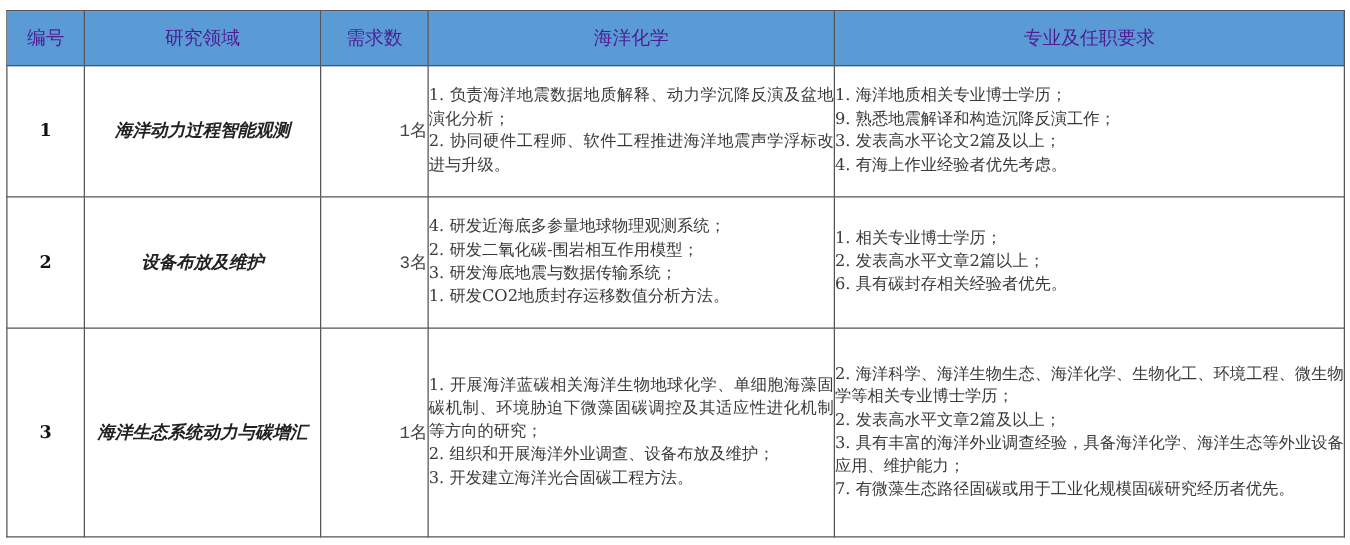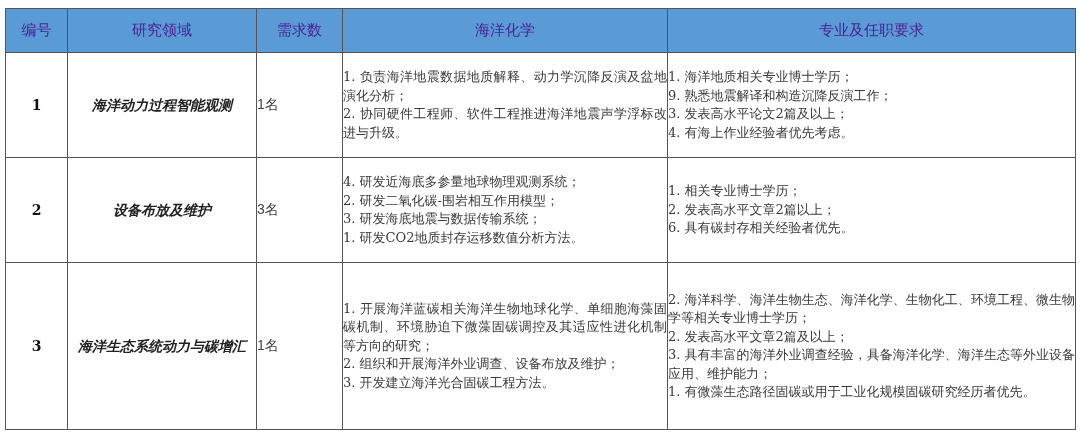--- a/index.html
+++ b/index.html
@@ -48,23 +48,23 @@
       vertical-align: middle;
       font-family: "DejaVu Serif", serif;
       font-weight: bold;
       font-size: 14px;
       color: #222;
       line-height: 19px;
       padding: 0 20px;
       font-style: italic;
     }
     td.count {
-      text-align: left;
+      text-align: right;
       vertical-align: middle;
-      font-family: Liberation Sans, sans-serif;
+      font-family: Liberation Mono, monospace;
       font-size: 14px;
       color: #444;
     }
     td.list {
       vertical-align: middle;
       font-family: "DejaVu Serif", serif;
       font-size: 13px;
       color: #3a3a3a;
       line-height: 18.5px;
       padding: 0 3px;
@@ -135,17 +135,17 @@
       <td class="count">1名</td>
       <td class="list">
         <div>1. 开展海洋蓝碳相关海洋生物地球化学、单细胞海藻固碳机制、环境胁迫下微藻固碳调控及其适应性进化机制等方向的研究；</div>
         <div>2. 组织和开展海洋外业调查、设备布放及维护；</div>
         <div>3. 开发建立海洋光合固碳工程方法。</div>
       </td>
       <td class="list">
         <div>2. 海洋科学、海洋生物生态、海洋化学、生物化工、环境工程、微生物学等相关专业博士学历；</div>
         <div>2. 发表高水平文章2篇及以上；</div>
         <div>3. 具有丰富的海洋外业调查经验，具备海洋化学、海洋生态等外业设备应用、维护能力；</div>
-        <div>1. 有微藻生态路径固碳或用于工业化规模固碳研究经历者优先。</div>
+        <div>7. 有微藻生态路径固碳或用于工业化规模固碳研究经历者优先。</div>
       </td>
     </tr>
   </tbody>
 </table>
 
 </body></html>

